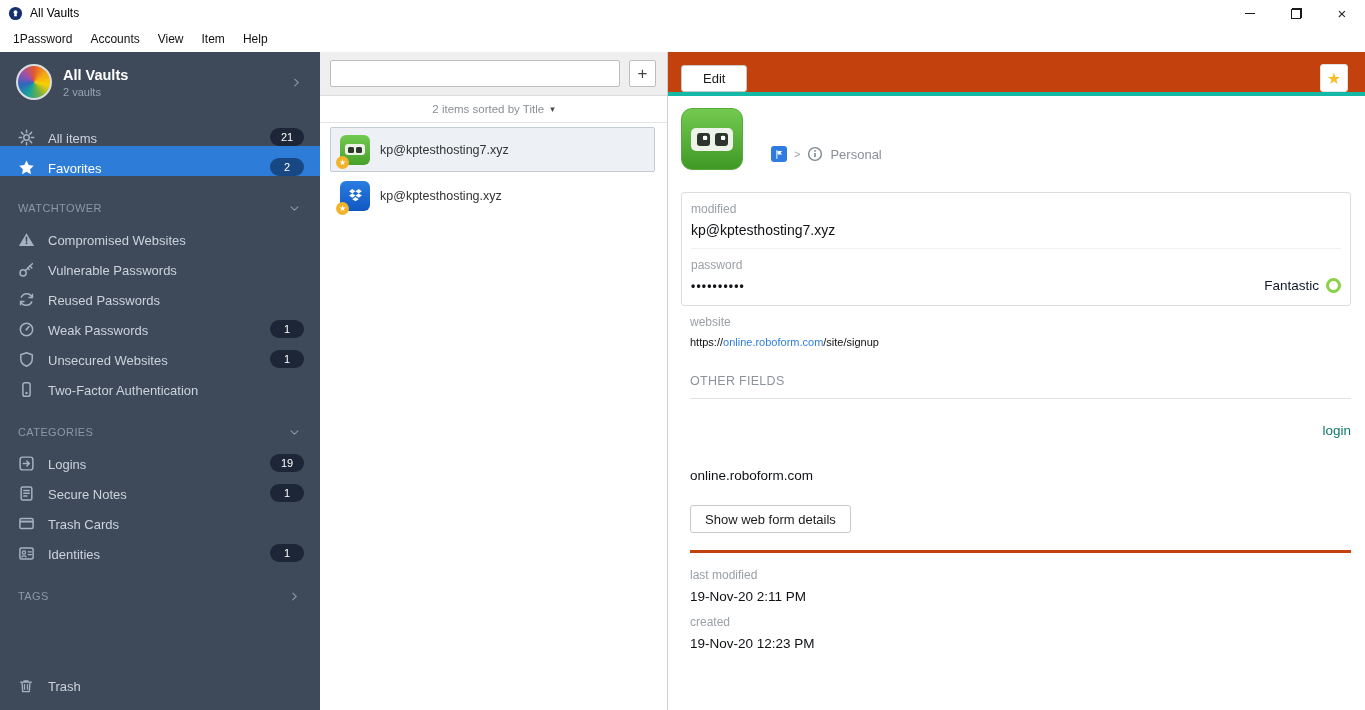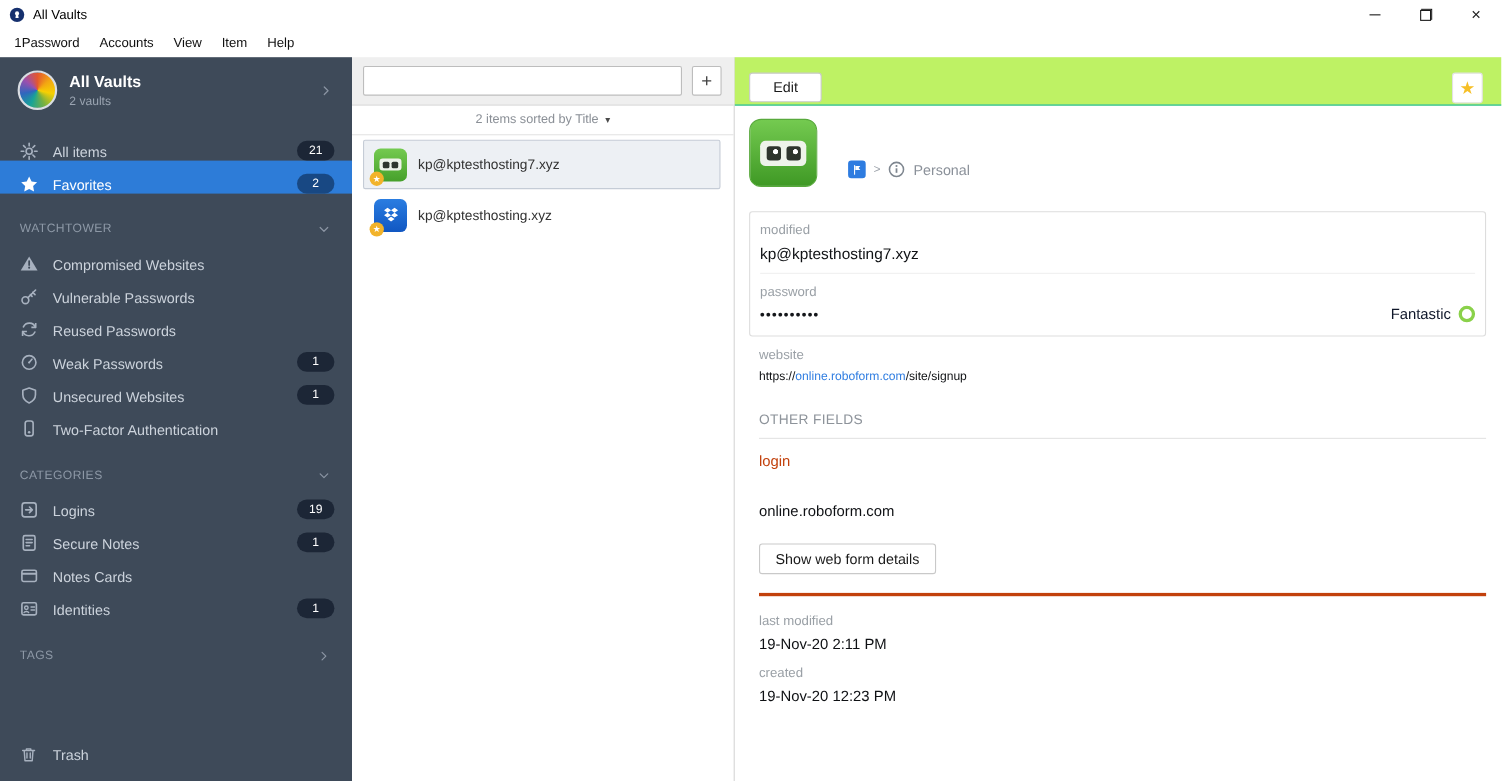--- a/index.html
+++ b/index.html
@@ -65,21 +65,21 @@
   .item-title { font-size:12.5px; color:#333; }
 
   .rf-icon { width:30px; height:30px; border-radius:6px; background:linear-gradient(#74ca50,#46a02b); display:flex; align-items:center; justify-content:center; }
   .rf-goggles-s { width:20px; height:11px; background:#edf2e9; border-radius:3px; display:flex; align-items:center; justify-content:center; gap:2px; }
   .rf-eye-s { width:6px; height:6px; border-radius:1.5px; background:#2e352d; }
   .db-icon { width:30px; height:30px; border-radius:6px; background:linear-gradient(#2a7de1,#1157c2); display:flex; align-items:center; justify-content:center; }
   .db-icon svg { width:17px; height:17px; }
 
   
   .detail { flex:1; display:flex; flex-direction:column; background:#fff; }
-  .detail-toolbar { height:44px; background:#bef264; border-bottom:1px solid #14b8a6; display:flex; align-items:center; padding:12px 17px 0 13px; }
+  .detail-toolbar { height:44px; background:#c2410c; border-bottom:4px solid #14b8a6; display:flex; align-items:center; padding:12px 17px 0 13px; }
   .edit-btn { height:27px; padding:0 21px; background:#fff; border:1px solid #c9c9c9; border-radius:3px; font-size:13px; color:#1a1a1a; font-family:inherit; }
   .fav-toggle { margin-left:auto; width:28px; height:28px; background:#fff; border:1px solid #e2e2e2; border-radius:3px; color:#f6bf26; font-size:16px; display:flex; align-items:center; justify-content:center; }
   .detail-body { flex:1; padding:12px 14px 0 13px; overflow:hidden; }
   .detail-top { display:flex; align-items:flex-end; }
   .rf-big { width:62px; height:62px; border-radius:11px; background:linear-gradient(#74ca50,#3f9925); border:1px solid #58a93c; display:flex; align-items:center; justify-content:center; }
   .rf-goggles { width:42px; height:23px; background:#eef3ea; border-radius:5px; display:flex; align-items:center; justify-content:center; gap:5px; }
   .rf-eye { width:13px; height:13px; border-radius:3px; background:radial-gradient(circle at 62% 38%, #fff 0 2.1px, #2e352d 2.6px); }
   .breadcrumb { display:flex; align-items:center; gap:7px; margin-left:28px; margin-bottom:8px; font-size:13px; color:#8a9099; }
   .bc-flag { width:16px; height:16px; border-radius:3px; background:#2e7ce0; display:flex; align-items:center; justify-content:center; }
   .bc-flag svg { width:11px; height:11px; }
@@ -94,21 +94,21 @@
   .pw-dots { font-size:12px; font-weight:bold; letter-spacing:1.2px; color:#14161a; }
   .pw-right { margin-left:auto; display:flex; align-items:center; gap:7px; font-size:13.5px; color:#0f172a; }
   .strength-ring { width:15px; height:15px; border-radius:50%; border:3.5px solid #8ad14a; }
 
   .website-block { margin-top:9px; margin-left:9px; }
   .website-value { margin-top:7px; font-size:11px; color:#0f1114; }
   .link { color:#2f7de1; text-decoration:none; }
 
   .other-fields { margin-top:26px; margin-left:9px; }
   .of-header { font-size:12.5px; color:#8d939a; letter-spacing:.3px; padding-bottom:10px; border-bottom:1px solid #e3e3e3; }
-  .of-v1 { margin-top:13px; font-size:13.5px; color:#c2410c; }
+  .of-v1 { margin-top:24px; font-size:13.5px; color:#0f766e;text-align:right; }
   .of-v2 { margin-top:30px; font-size:13.5px; color:#0f1114; }
   .of-btn { margin-top:22px; height:28px; padding:0 14px; background:#fff; border:1px solid #c9c9c9; border-radius:3px; font-size:13px; color:#1a1a1a; font-family:inherit; }
 
   .meta { margin-top:17px; margin-left:9px; border-top:3px solid #c2410c; padding-top:4px; }
   .meta-label { font-size:12px; color:#9aa0a6; margin-top:11px; }
   .meta-value { font-size:13.5px; color:#0f1114; margin-top:7px; }
 
   .icn svg, .icn { display:inline-block; }
   svg { display:block; width:100%; height:100%; }
 </style>
@@ -278,21 +278,21 @@
         <span class="nav-label">Secure Notes</span>
         <span class="badge">1</span>
       </div>
       <div class="nav-row">
         <span class="icn">
           <svg viewBox="0 0 16 16">
               <rect x="1.8" y="3.2" width="12.4" height="9.6" rx="1.4" fill="none" stroke="currentColor" stroke-width="1.4"></rect>
               <path d="M1.8 6.2h12.4" stroke="currentColor" stroke-width="1.8"></path>
             </svg>
         </span>
-        <span class="nav-label">Notes Cards</span>
+        <span class="nav-label">Trash Cards</span>
       </div>
       <div class="nav-row">
         <span class="icn">
           <svg viewBox="0 0 16 16">
               <rect x="1.8" y="2.8" width="12.4" height="10.4" rx="1.4" fill="none" stroke="currentColor" stroke-width="1.4"></rect>
               <circle cx="5.6" cy="7" r="1.5" fill="none" stroke="currentColor" stroke-width="1.2"></circle>
               <path d="M3.6 11.2c.4-1.3 3.6-1.3 4 0M9.6 6.4h3M9.6 9h3" stroke="currentColor" stroke-width="1.2" fill="none" stroke-linecap="round"></path>
             </svg>
         </span>
         <span class="nav-label">Identities</span>

